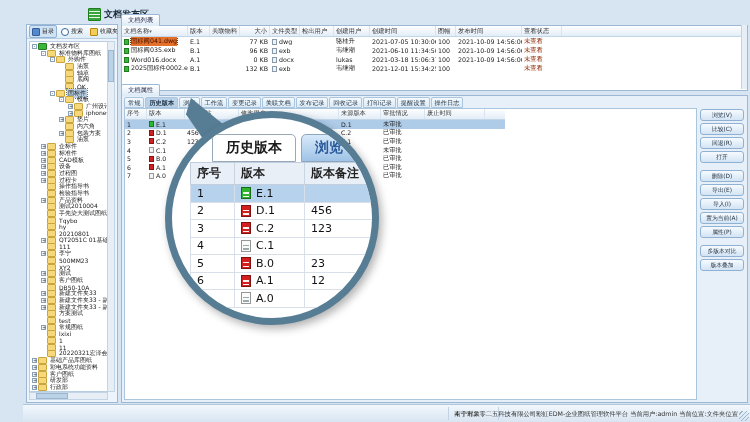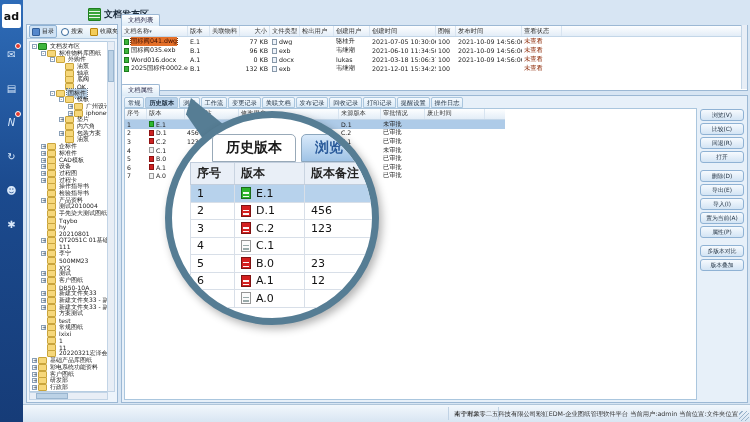--- a/index.html
+++ b/index.html
@@ -161,56 +161,20 @@
   .sb-info{position:absolute;right:12px;top:5px;white-space:nowrap}
   .sb-sep{position:absolute;top:2px;bottom:2px;width:1px;background:#c0d2e4}
   .grip{position:absolute;right:1px;bottom:1px;width:10px;height:10px;
       background:repeating-linear-gradient(135deg,transparent 0 2px,#9ab4cc 2px 3px)}
 </style>
 </head>
 <body>
 
 <div id="app">
 
-  <div class="leftbar">
-    <div class="logo">ad</div>
-    <div class="railicons">
-
-        <div class="rail-ico" data-badge="true">
-          <i>✉</i>
-          <b class="badge"></b>
-        </div>
-
-        <div class="rail-ico" data-badge="false">
-          <i>▤</i>
-
-        </div>
-
-        <div class="rail-ico" data-badge="true">
-          <i>N</i>
-          <b class="badge"></b>
-        </div>
-
-        <div class="rail-ico" data-badge="false">
-          <i>↻</i>
-
-        </div>
-
-        <div class="rail-ico" data-badge="false">
-          <i>☻</i>
-
-        </div>
-
-        <div class="rail-ico" data-badge="false">
-          <i>✱</i>
-
-        </div>
-
-    </div>
-  </div>
 
   <div class="title-ico"></div>
   <div class="title-text">文档发布区</div>
 
   <div class="sidebar">
     <div class="side-toolbar">
 
         <div class="stb" data-active="true">
           <span class="mini" data-ico="catalog"></span>
           <span>目录</span>

